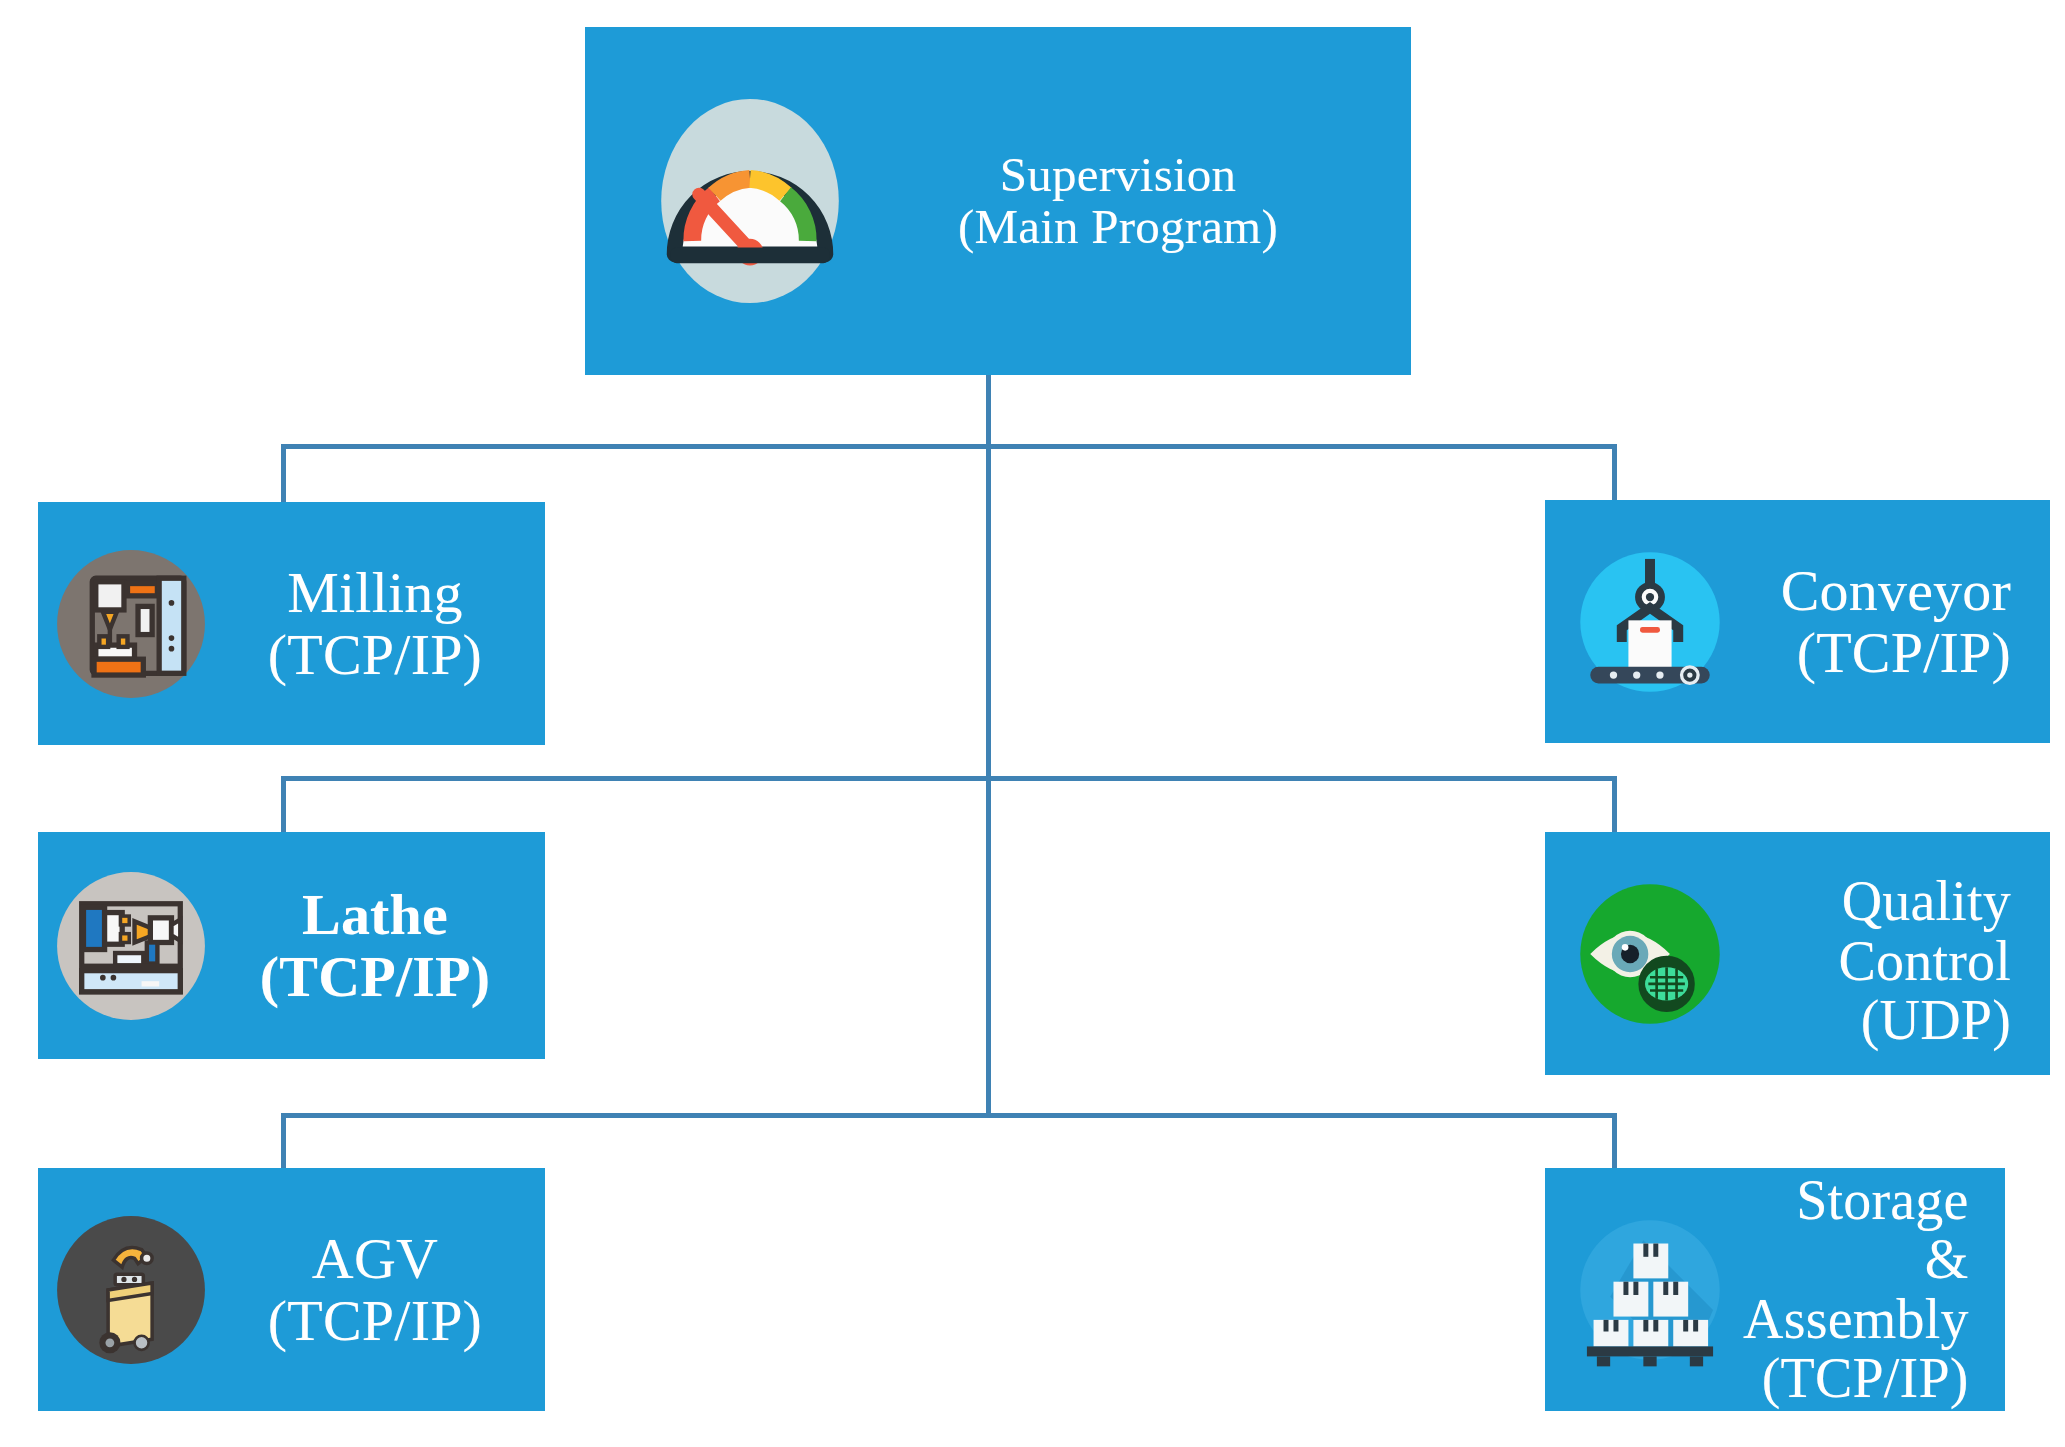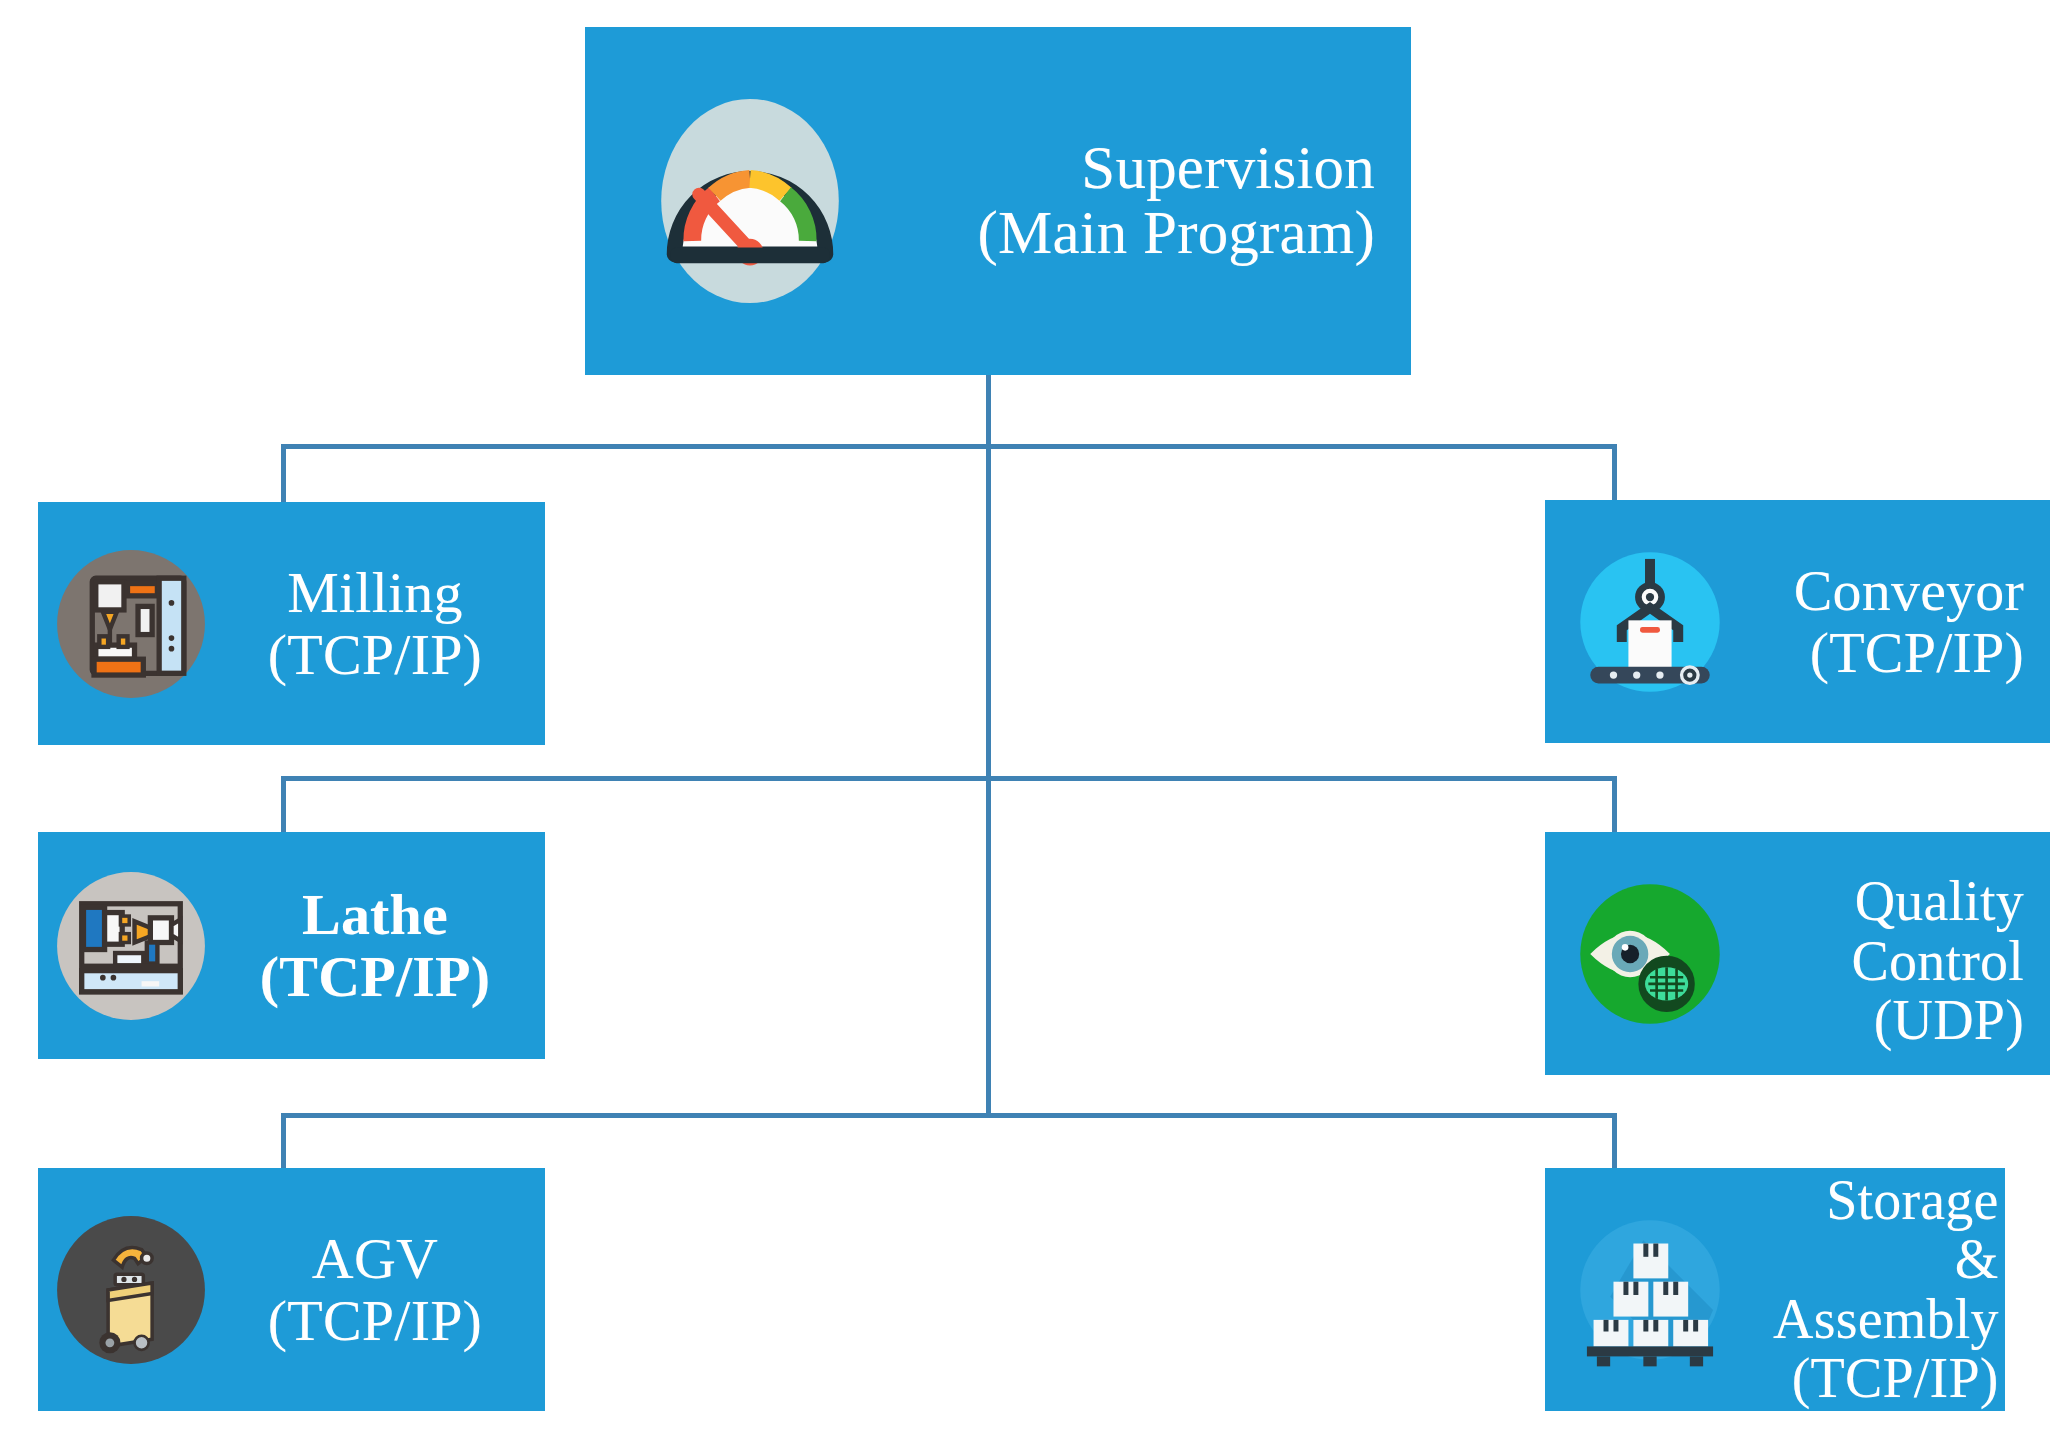--- a/index.html
+++ b/index.html
@@ -50,36 +50,36 @@
     white-space: pre-line;
   }
 
   
   #node-supervision {
     left: 585px; top: 27px; width: 826px; height: 348px;
     padding-left: 54px;
   }
   #node-supervision .icon-wrap { width: 222px; height: 222px; }
   #node-supervision .label {
-    font-size: 61px;
-    text-align: right;
+    font-size: 49px;
+    text-align: center;
     padding-right: 36px;
   }
 
   
   .node.left { padding-left: 5px; }
   .node.left .icon-wrap { width: 176px; height: 176px; }
   .node.left .label { font-size: 58px; text-align: center; padding-right: 14px; }
 
   #node-milling { left: 38px;  top: 502px;  width: 507px; height: 243px; }
   #node-lathe   { left: 38px;  top: 832px;  width: 507px; height: 227px; font-weight: bold; }
   #node-agv     { left: 38px;  top: 1168px; width: 507px; height: 243px; }
 
   
-  .node.right { padding-left: 22px; padding-right: 26px; gap: 30px; }
+  .node.right { padding-left: 22px; padding-right: 39px; }
   .node.right .icon-wrap { width: 166px; height: 166px; }
   .node.right .label { font-size: 58px; text-align: right; padding-left: 10px; }
 
   #node-conveyor { left: 1545px; top: 500px;  width: 505px; height: 243px; }
   #node-quality  { left: 1545px; top: 832px;  width: 505px; height: 243px; }
   #node-storage  { left: 1545px; top: 1168px; width: 460px; height: 243px; }
   #node-quality .label  { font-size: 56px; margin-top: 16px; }
   #node-storage .label  { font-size: 56px; }
   .ico-svg { display: block; width: 100%; height: 100%; }
 </style>

